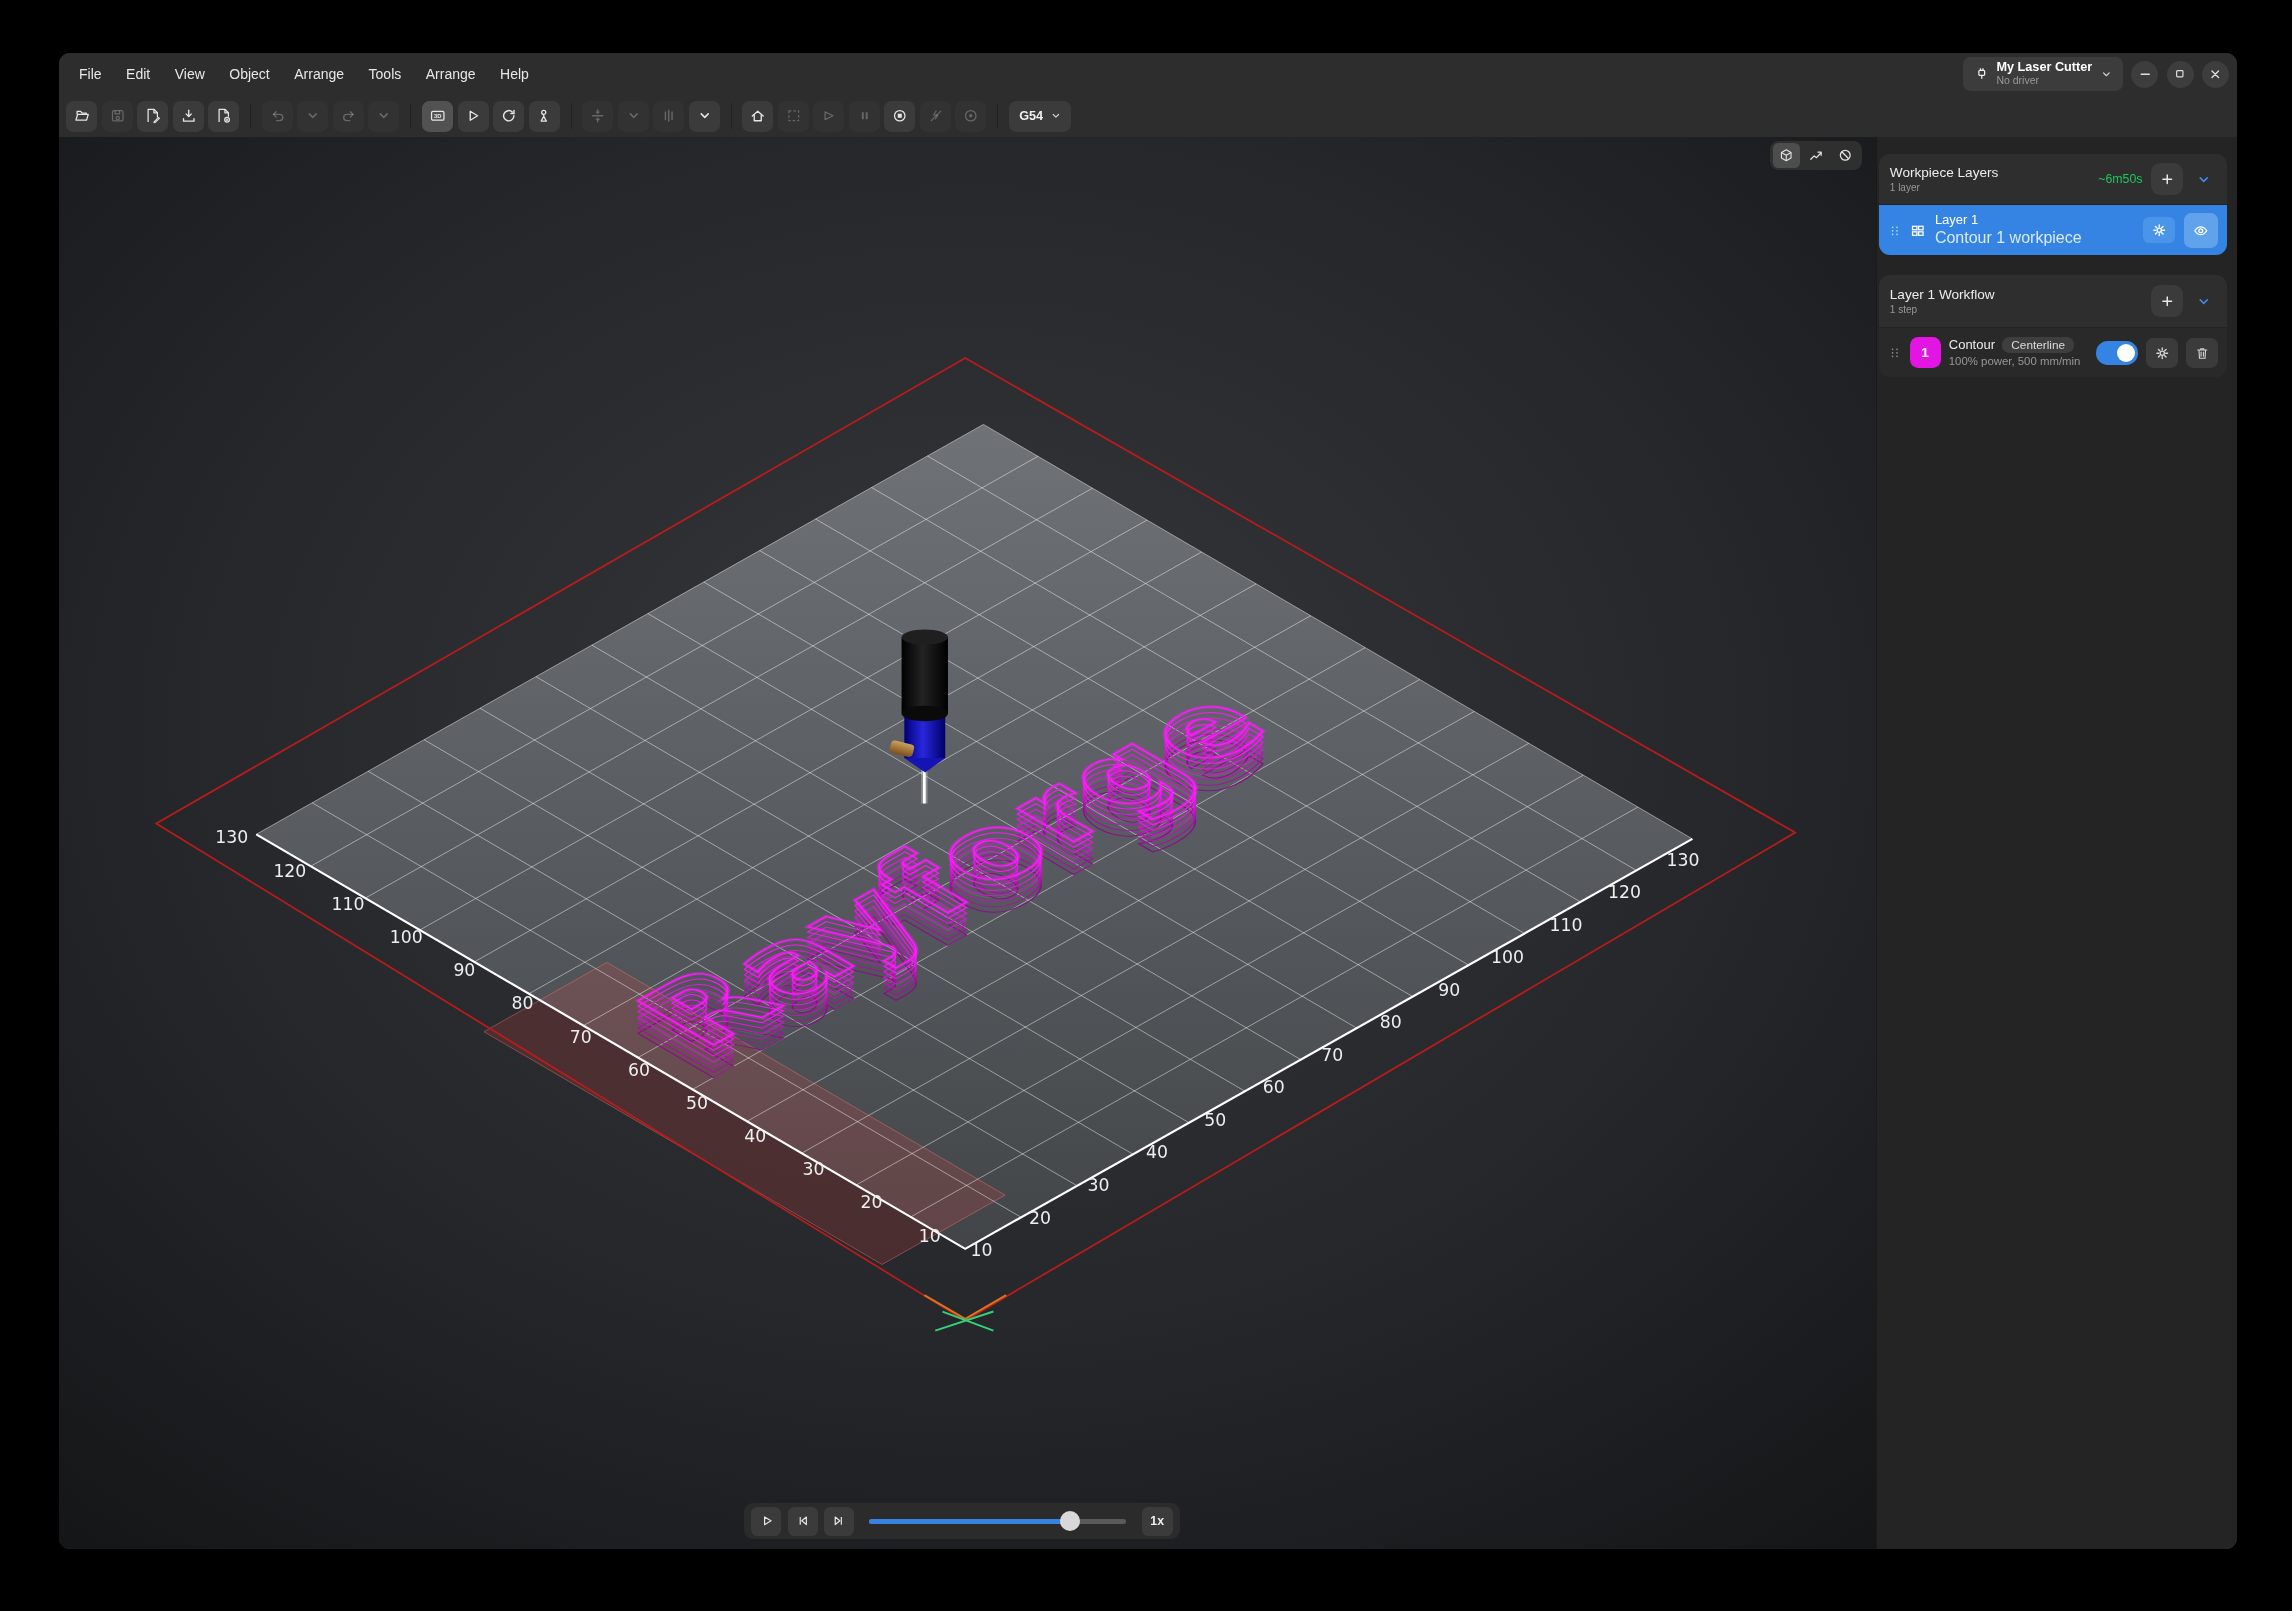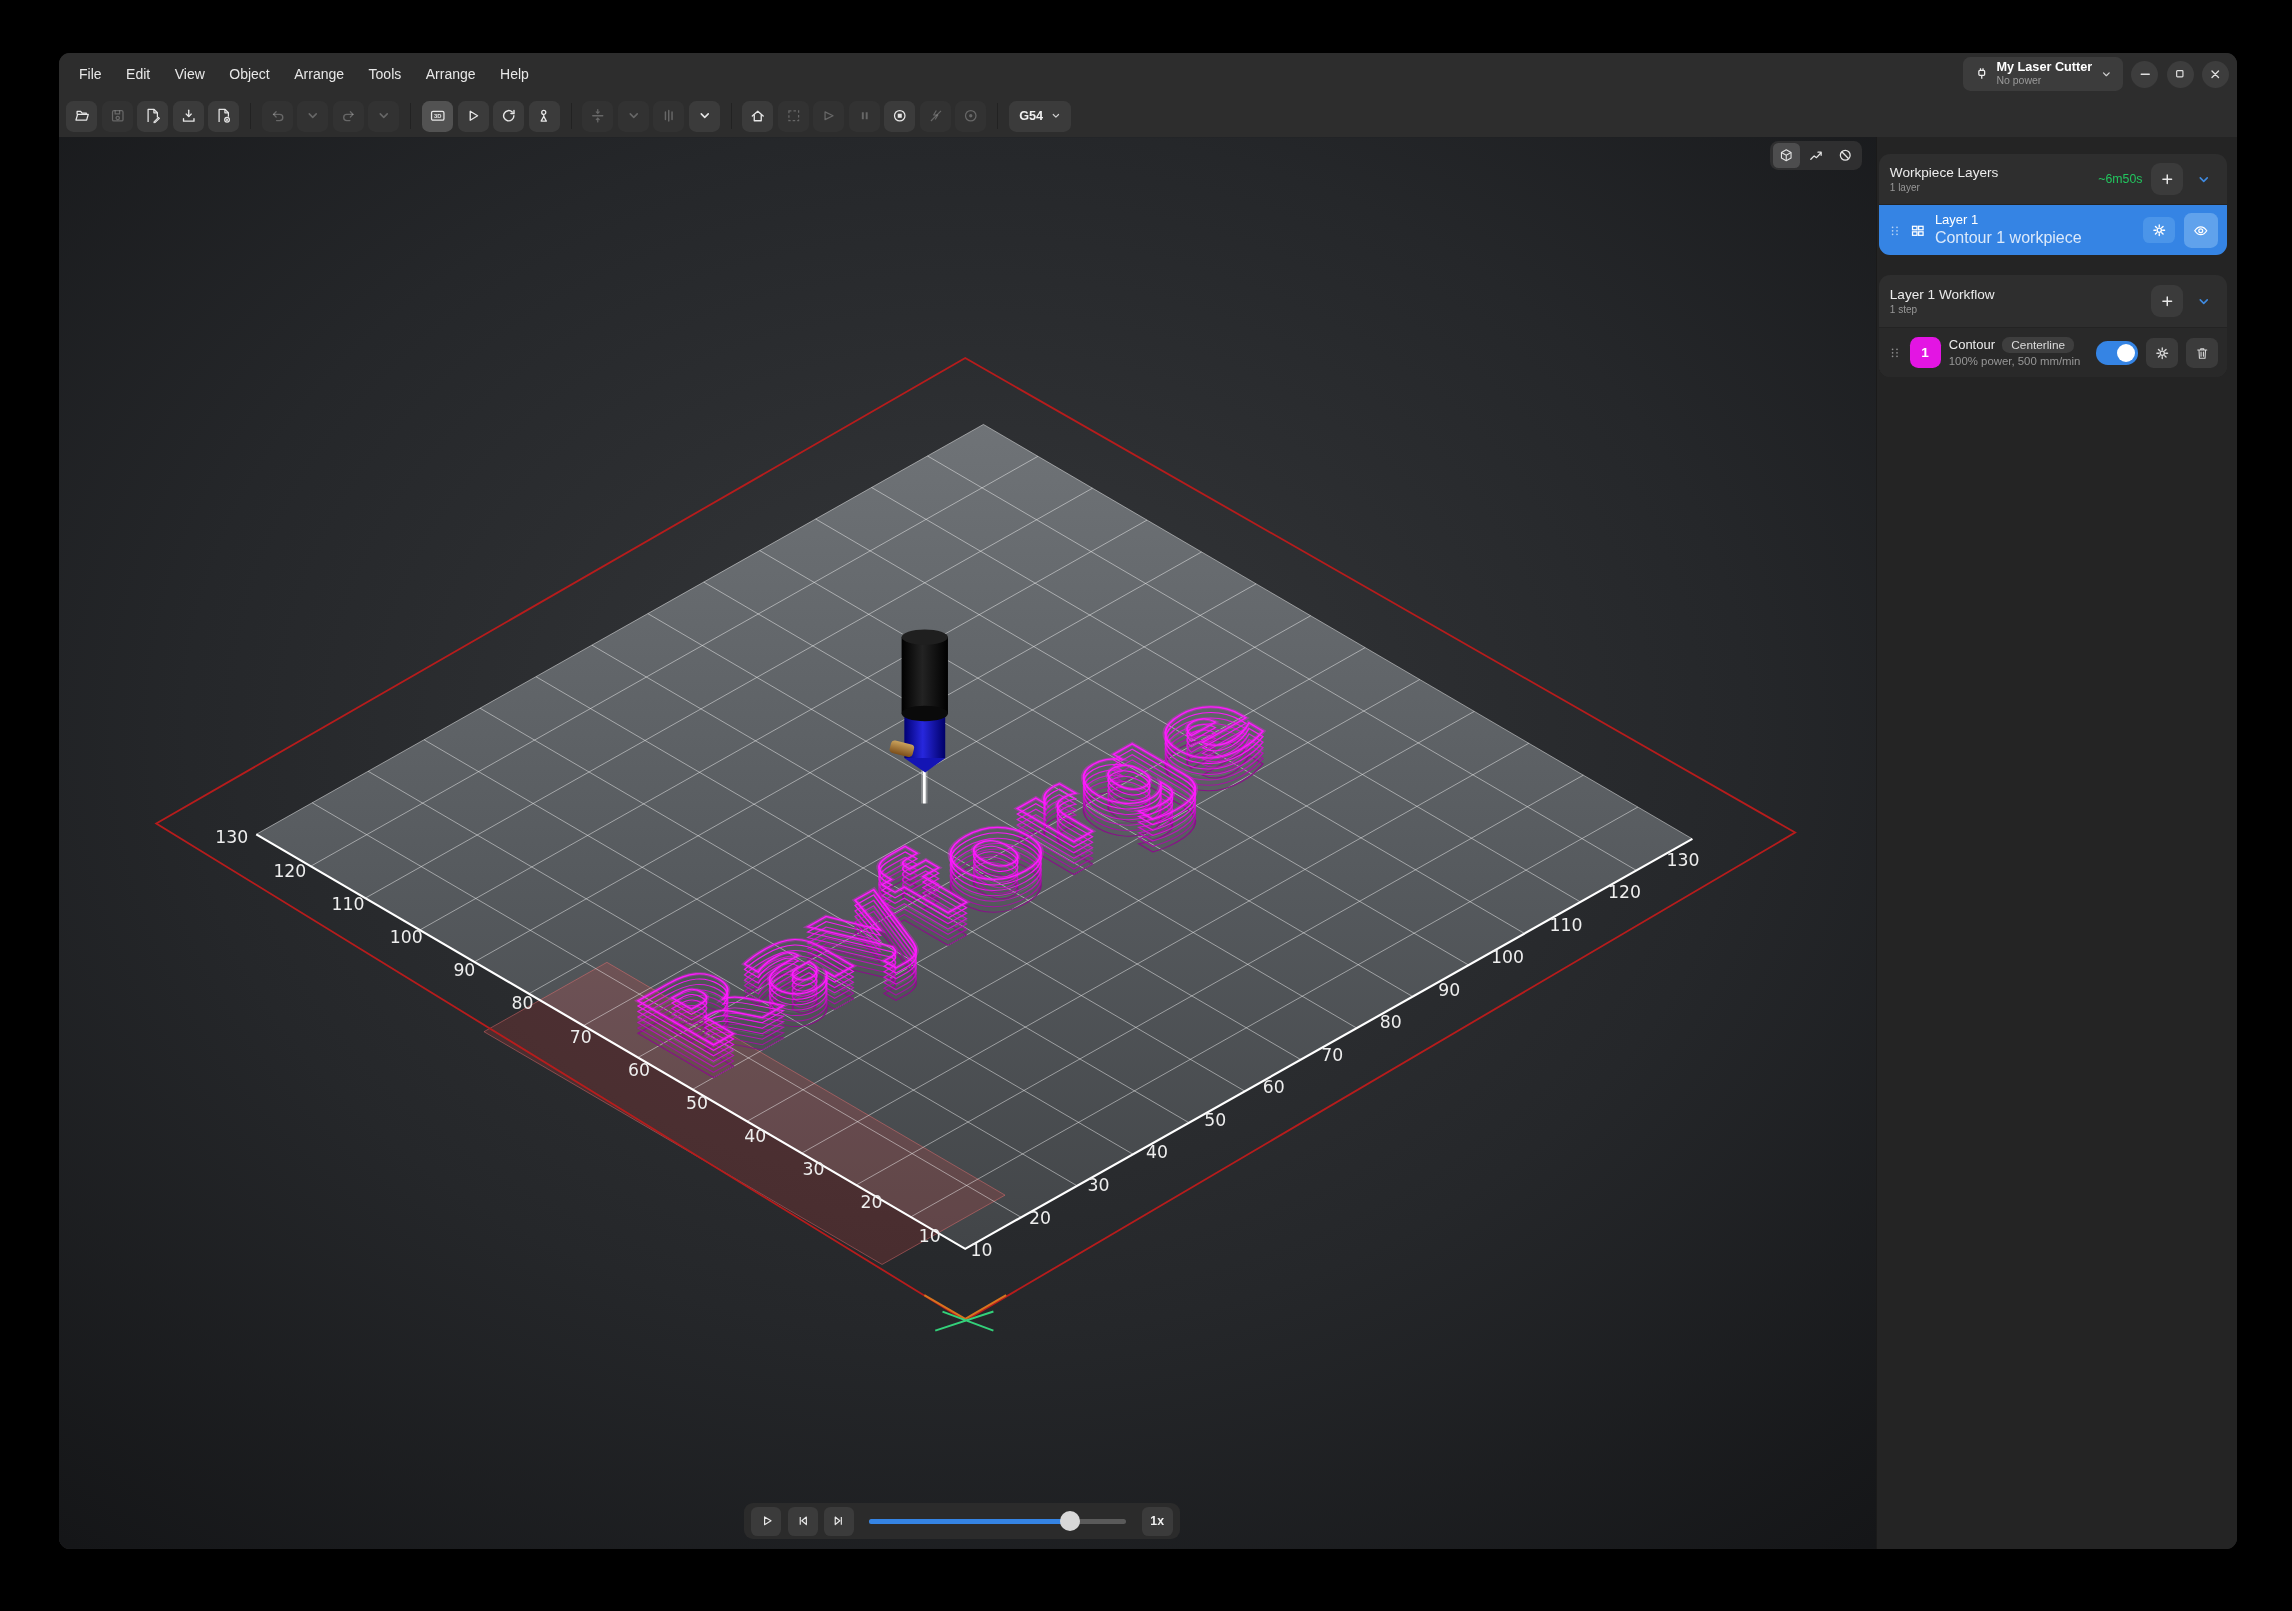--- a/index.html
+++ b/index.html
@@ -306,21 +306,21 @@
       </div>
     <div class="tb-right">
       <div class="machine-sel">
         <span class="icon">
             <svg width="15.5" height="15.5" viewBox="0 0 17 17">
               <use href="#i-usb-plug"></use>
             </svg>
           </span>
         <span class="machine-txt">
           <div class="machine-name">My Laser Cutter</div>
-          <div class="machine-status">No power</div>
+          <div class="machine-status">No driver</div>
         </span>
         <span class="icon" style="color:#cfcfcf">
             <svg width="12.7" height="12.7" viewBox="0 0 14 14">
               <use href="#i-chevron-down"></use>
             </svg>
           </span>
       </div>
       <div class="circle-btn">
           <svg width="14.5" height="14.5" viewBox="0 0 16 16">
             <use href="#i-minus"></use>

